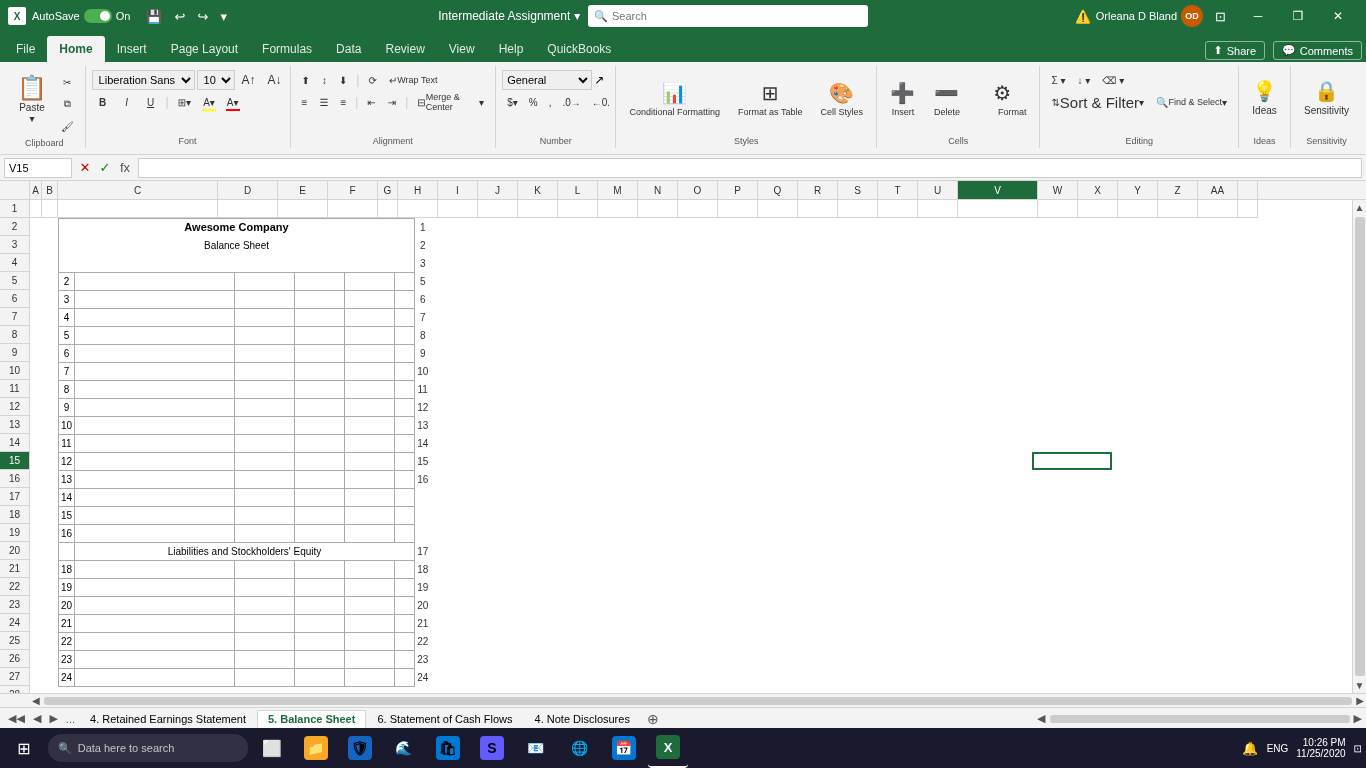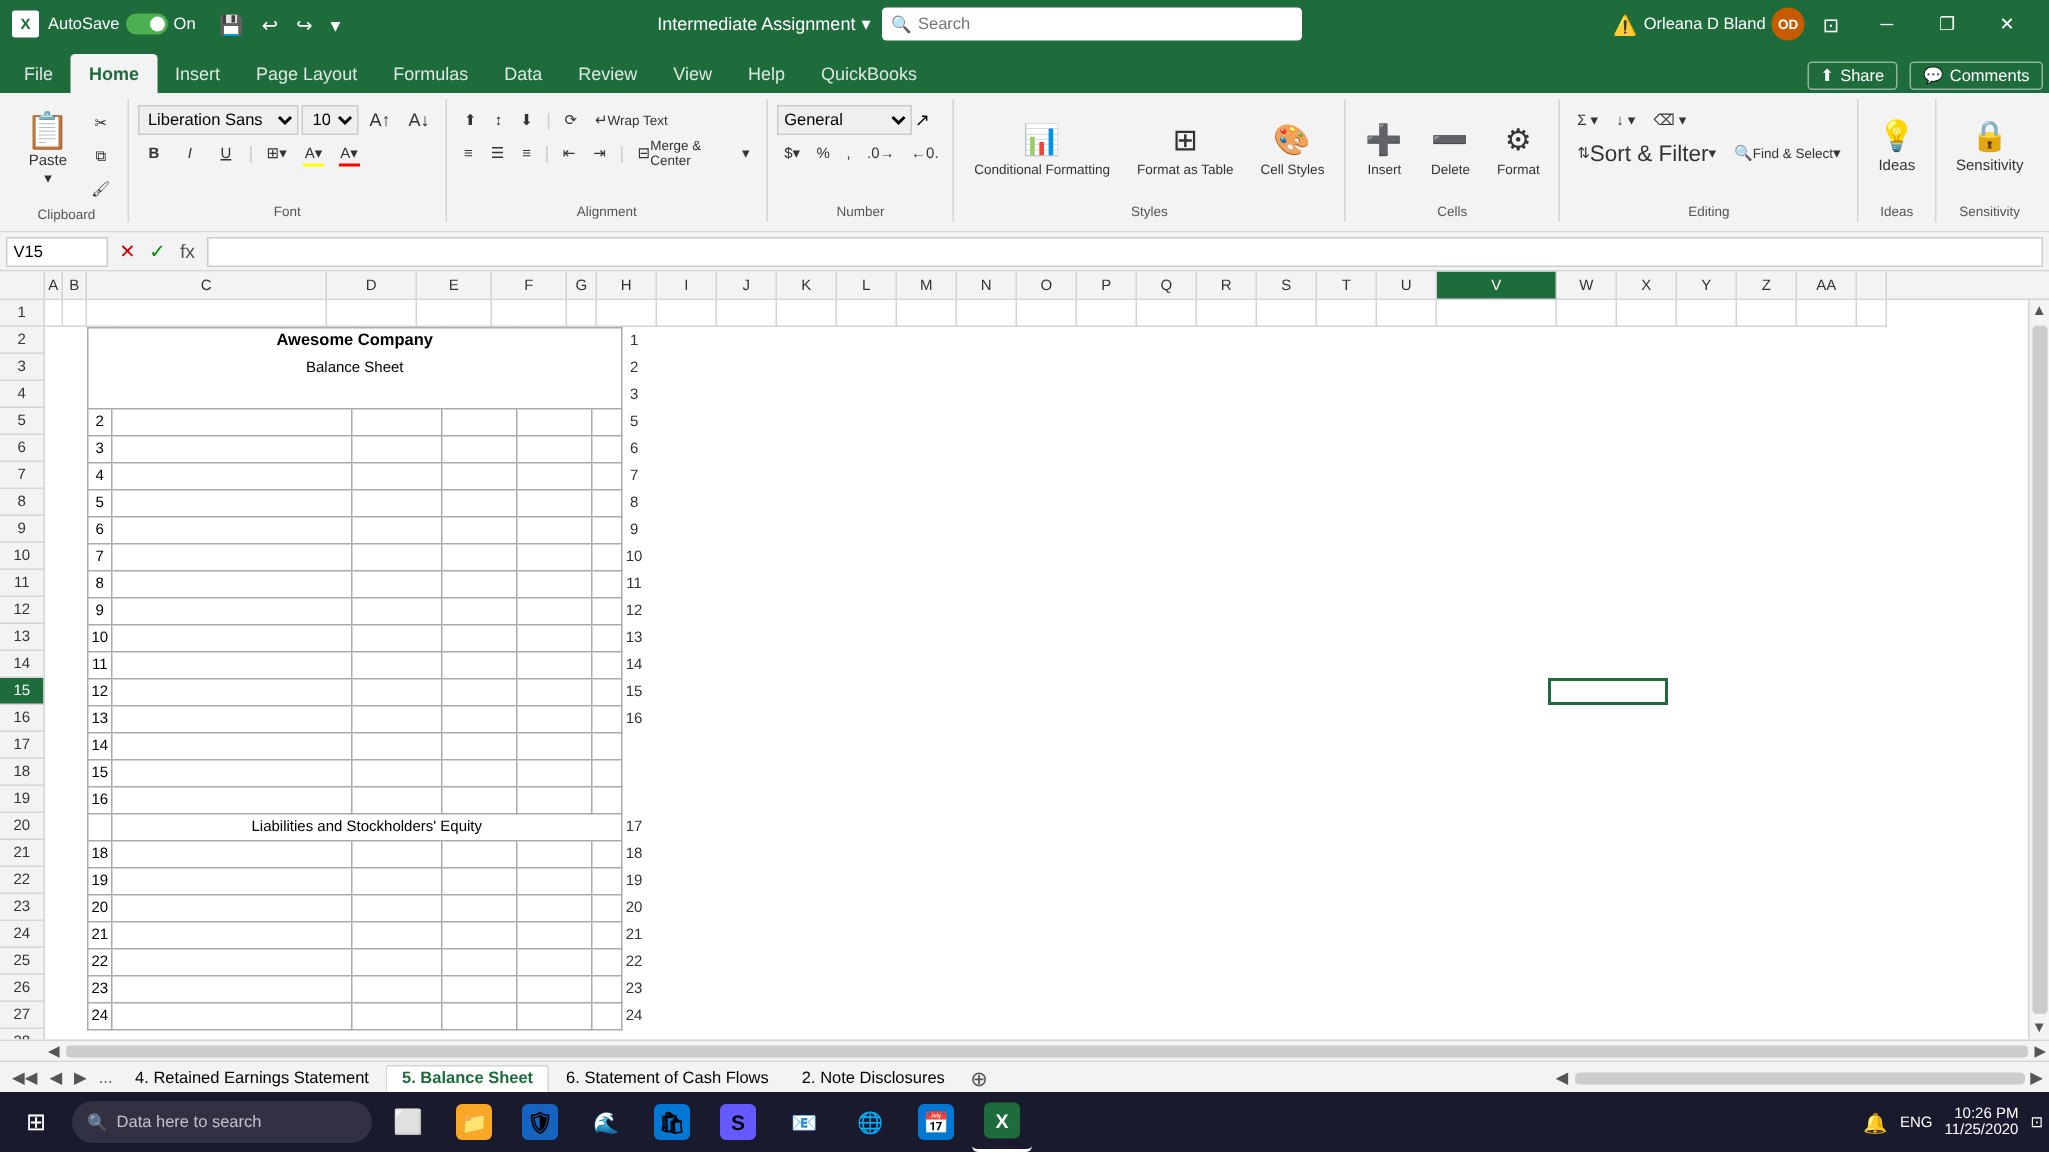--- a/index.html
+++ b/index.html
@@ -571,21 +571,21 @@
         <div class="rbn-btn" style="min-width:40px;">
           <span class="icon">➕</span>
           <span style="font-size:9px;">Insert</span>
         </div>
         <div class="rbn-btn" style="min-width:40px;">
           <span class="icon">➖</span>
           <span style="font-size:9px;">Delete</span>
         </div>
         <div class="rbn-btn" style="min-width:40px;">
           <span class="icon">⚙</span>
-          <span style="font-size:9px;">Format</span>
+          <span style="font-size:9px;margin-left:20px;">Format</span>
         </div>
       </div>
       <div class="ribbon-group-label">Cells</div>
     </div>
 
     <div class="ribbon-group">
       <div style="flex:1;display:flex;flex-direction:column;gap:2px;padding-top:2px;width:100%;">
         <div class="ribbon-row">
           <div class="rbn-btn-sm">Σ ▾</div>
           <div class="rbn-btn-sm">↓ ▾</div>
@@ -1019,21 +1019,21 @@
   <div class="sheet-tab">
     <span>4. Retained Earnings Statement</span>
   </div>
   <div class="sheet-tab active">
     <span>5. Balance Sheet</span>
   </div>
   <div class="sheet-tab">
     <span>6. Statement of Cash Flows</span>
   </div>
   <div class="sheet-tab">
-    <span>2. Note Disclosures</span>
+    <span>4. Note Disclosures</span>
   </div>
   <span class="sheet-add">⊕</span>
   <div style="margin-left:auto;display:flex;align-items:center;gap:4px;">
     <span style="color:#555;cursor:pointer;font-size:11px;">◀</span>
     <div style="flex:1;height:8px;width:300px;background:#ccc;border-radius:3px;"></div>
     <span style="color:#555;cursor:pointer;font-size:11px;">▶</span>
   </div>
 </div>
 
 <div id="status-bar">

